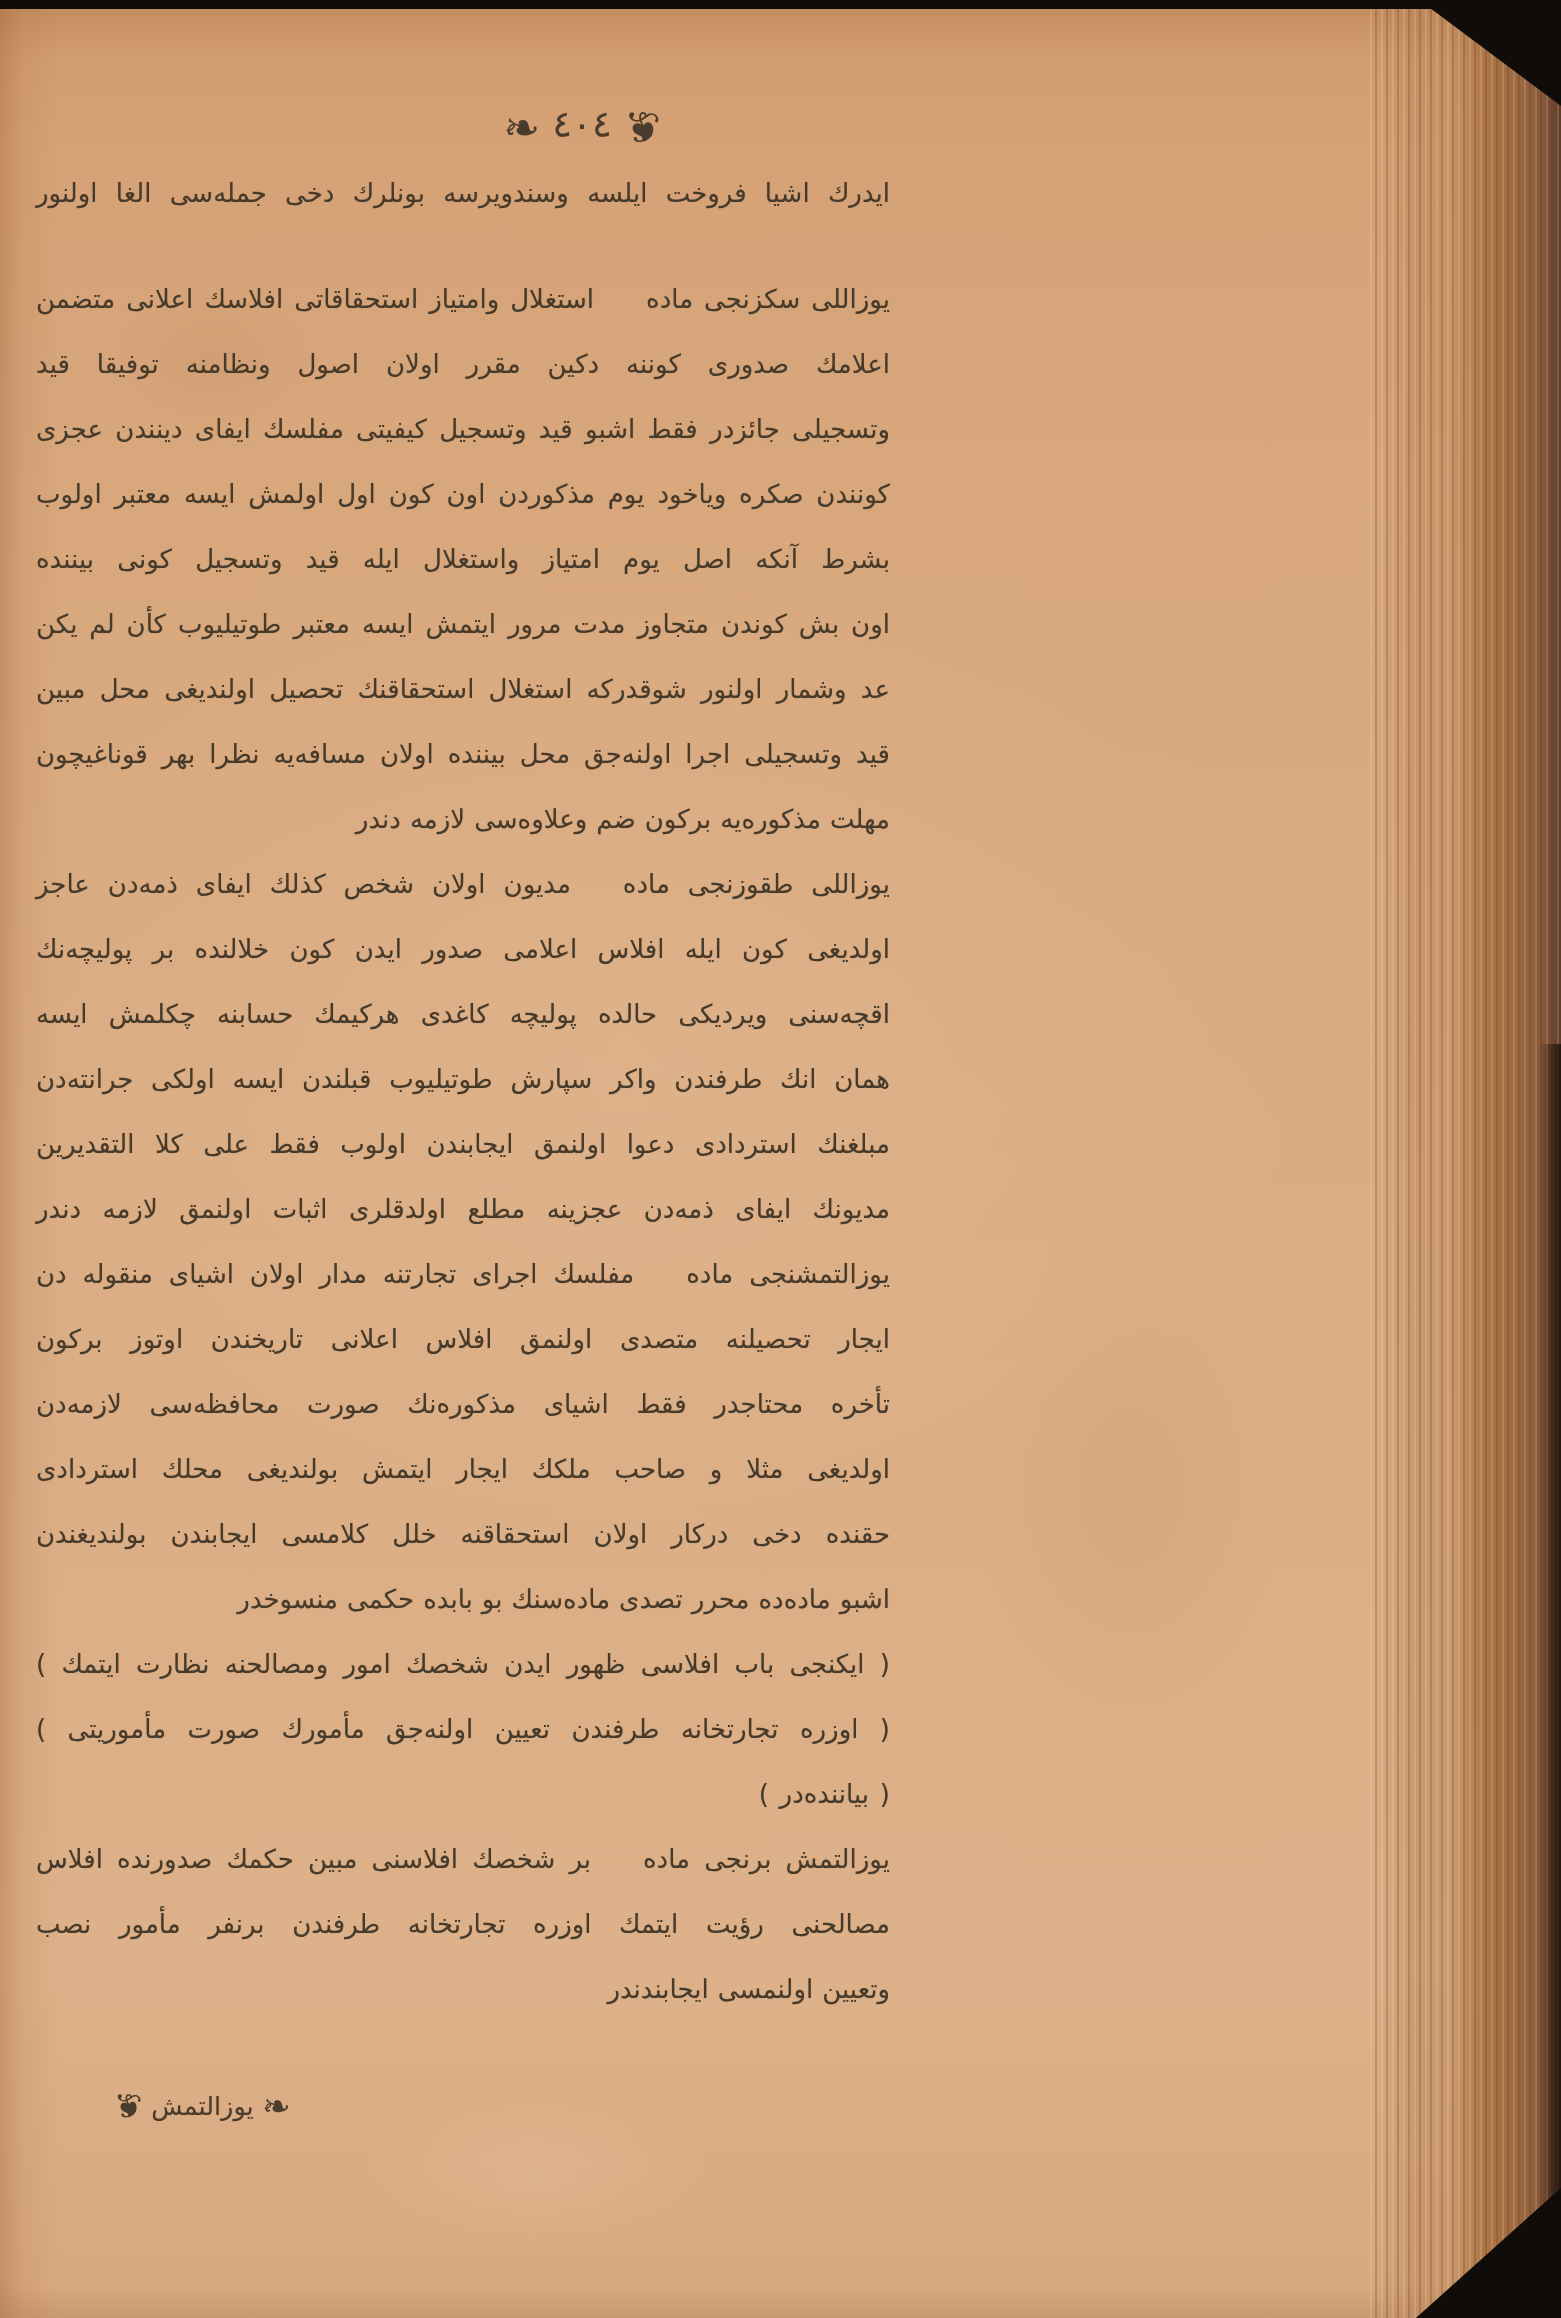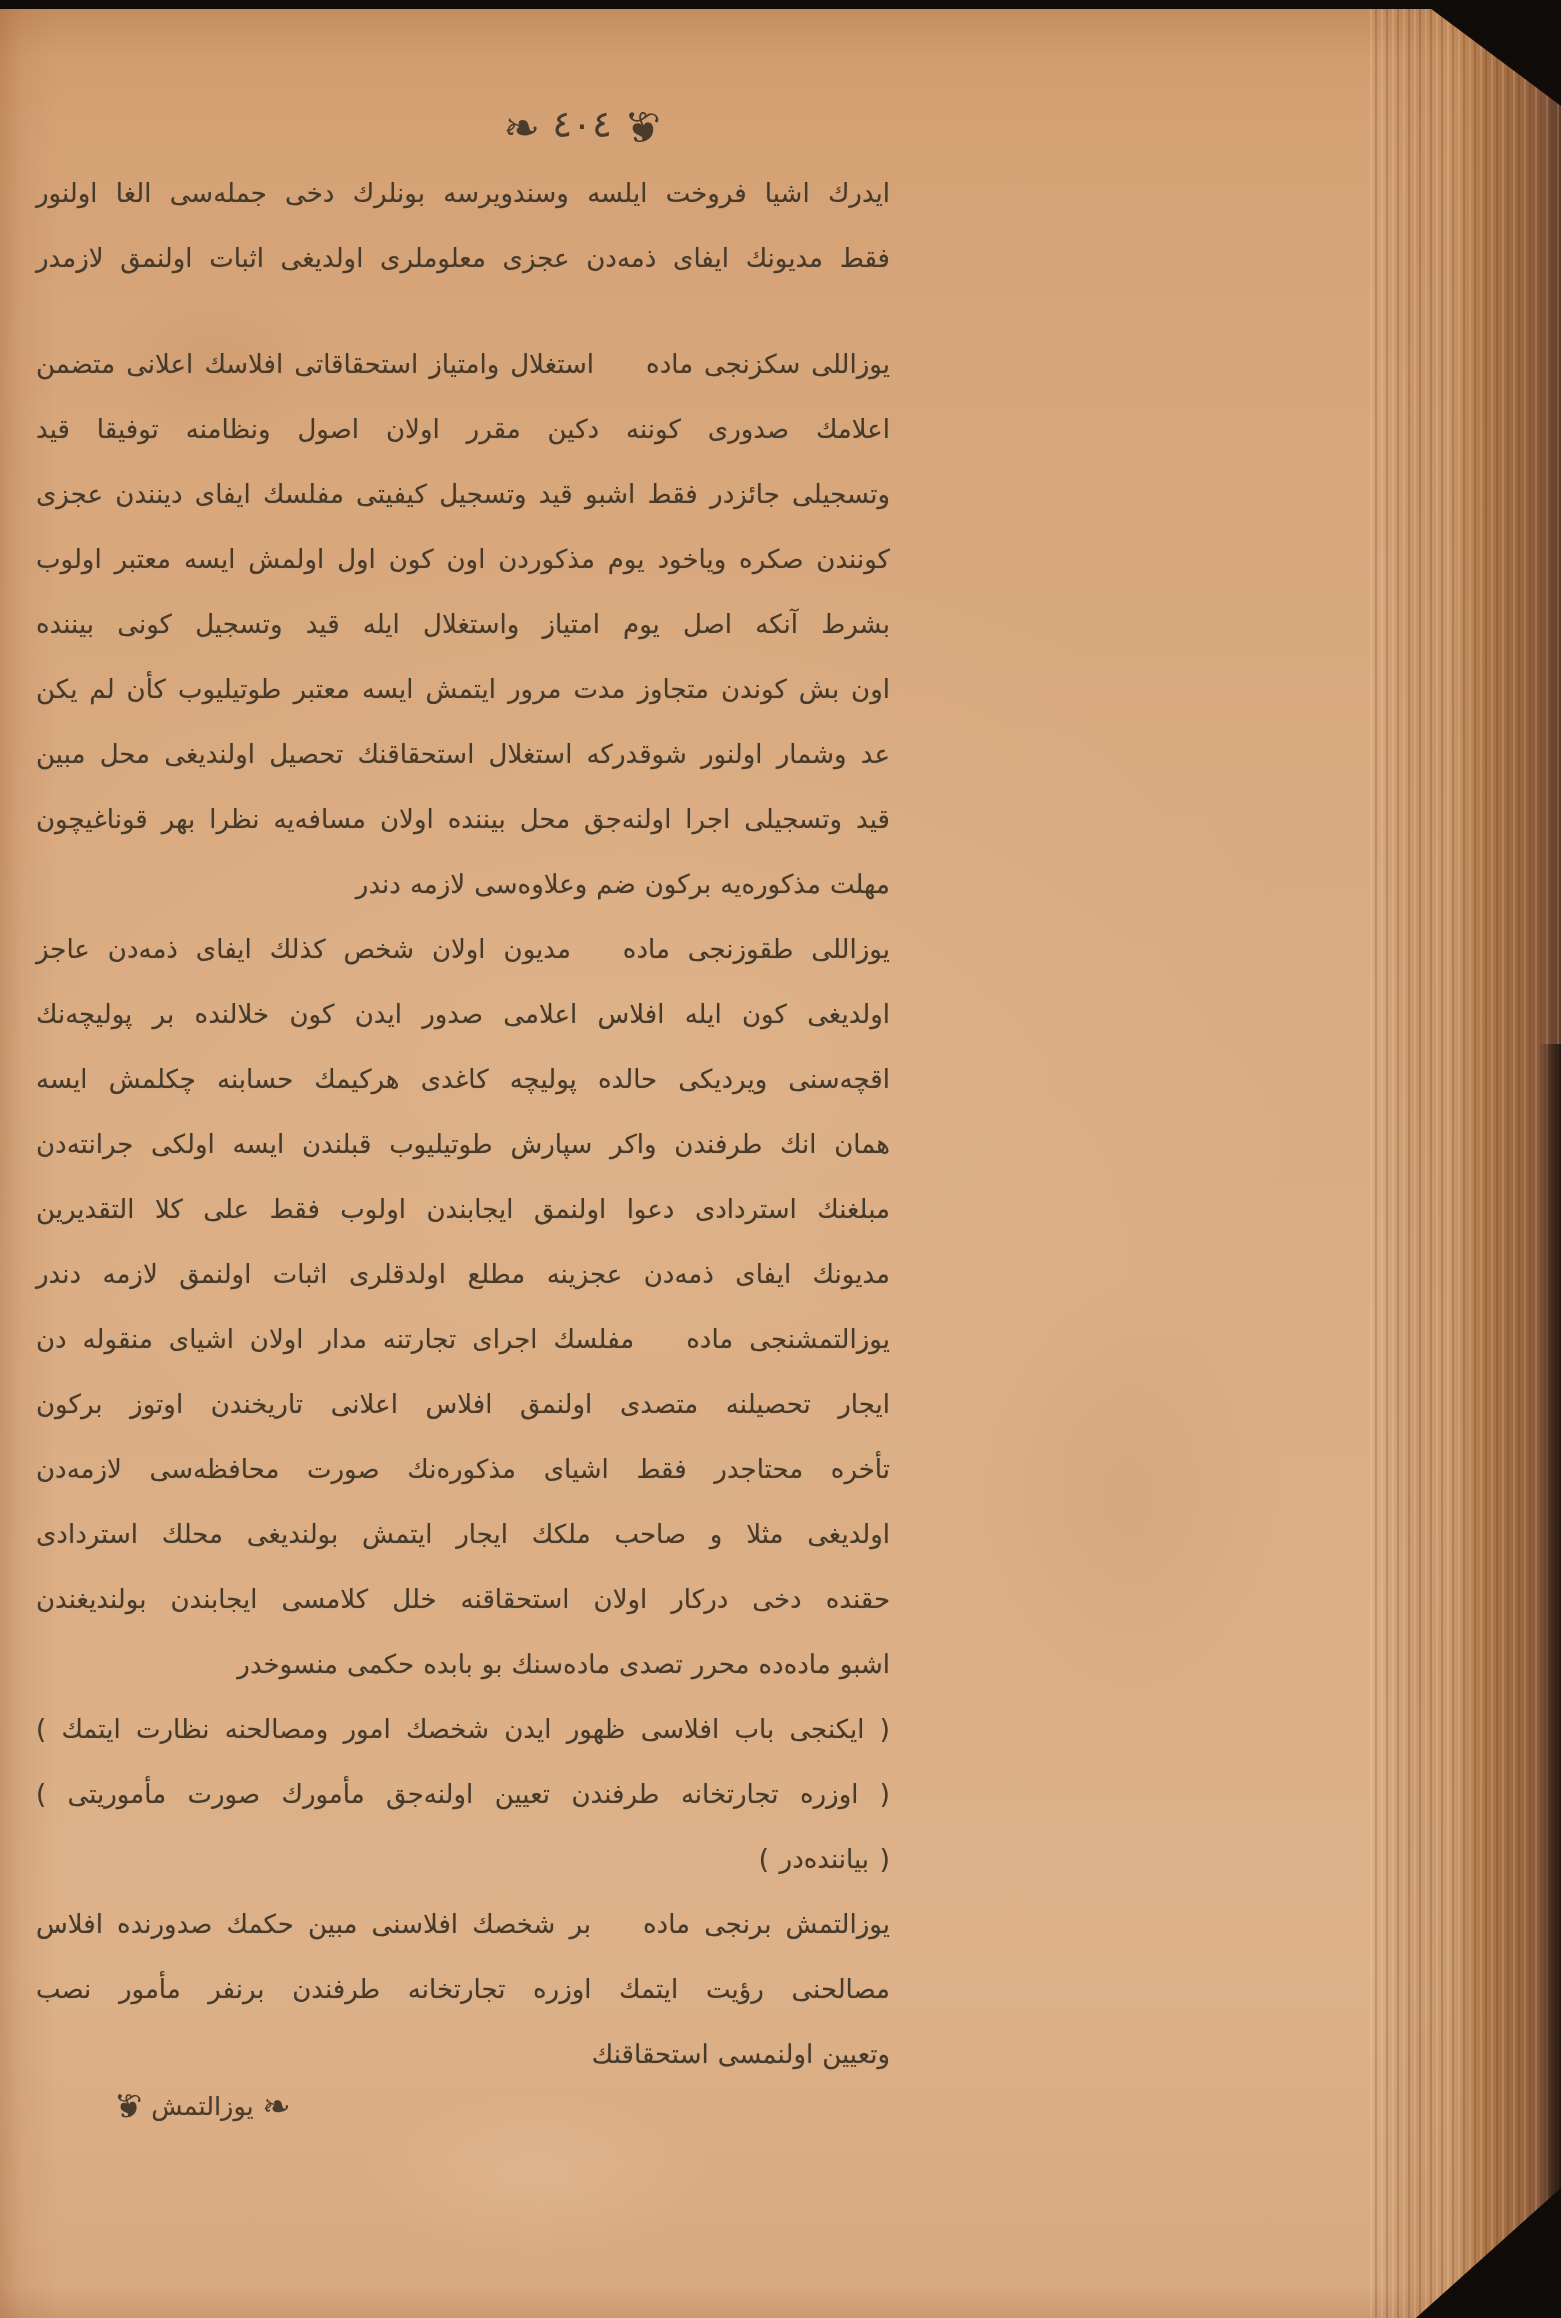--- a/index.html
+++ b/index.html
@@ -102,21 +102,20 @@
   </div>
 
   <div class="pagenum">
     <span class="fleuron">❧</span>
     <span class="digits">٤٠٤</span>
     <span class="fleuron flip">❦</span>
   </div>
 
   <div class="text-col">
     <div class="line justify">ايدرك اشيا فروخت ايلسه وسندويرسه بونلرك دخى جمله‌سى الغا اولنور</div>
-    <div class="line justify">فقط مديونك ايفاى ذمه‌دن عجزى معلوملرى اولديغى اثبات اولنمق لازمدر</div>
     <div class="line justify art-gap mt-para">يوزاللى سكزنجى ماده  استغلال وامتياز استحقاقاتى افلاسك اعلانى متضمن</div>
     <div class="line justify">اعلامك صدورى كوننه دكين مقرر اولان اصول ونظامنه توفيقا قيد</div>
     <div class="line justify">وتسجيلى جائزدر فقط اشبو قيد وتسجيل كيفيتى مفلسك ايفاى دينندن عجزى</div>
     <div class="line justify">كونندن صكره وياخود يوم مذكوردن اون كون اول اولمش ايسه معتبر اولوب</div>
     <div class="line justify">بشرط آنكه اصل يوم امتياز واستغلال ايله قيد وتسجيل كونى بيننده</div>
     <div class="line justify">اون بش كوندن متجاوز مدت مرور ايتمش ايسه معتبر طوتيليوب كأن لم يكن</div>
     <div class="line justify">عد وشمار اولنور شوقدركه استغلال استحقاقنك تحصيل اولنديغى محل مبين</div>
     <div class="line justify">قيد وتسجيلى اجرا اولنه‌جق محل بيننده اولان مسافه‌يه نظرا بهر قوناغيچون</div>
     <div class="line endline">مهلت مذكوره‌يه بركون ضم وعلاوه‌سى لازمه دندر</div>
     <div class="line justify art-gap">يوزاللى طقوزنجى ماده  مديون اولان شخص كذلك ايفاى ذمه‌دن عاجز</div>
@@ -129,21 +128,21 @@
     <div class="line justify">ايجار تحصيلنه متصدى اولنمق افلاس اعلانى تاريخندن اوتوز بركون</div>
     <div class="line justify">تأخره محتاجدر فقط اشياى مذكوره‌نك صورت محافظه‌سى لازمه‌دن</div>
     <div class="line justify">اولديغى مثلا و صاحب ملكك ايجار ايتمش بولنديغى محلك استردادى</div>
     <div class="line justify">حقنده دخى دركار اولان استحقاقنه خلل كلامسى ايجابندن بولنديغندن</div>
     <div class="line endline">اشبو ماده‌ده محرر تصدى ماده‌سنك بو بابده حكمى منسوخدر</div>
     <div class="line justify">( ايكنجى باب افلاسى ظهور ايدن شخصك امور ومصالحنه نظارت ايتمك )</div>
     <div class="line justify">( اوزره تجارتخانه طرفندن تعيين اولنه‌جق مأمورك صورت مأموريتى )</div>
     <div class="line center">( بياننده‌در )</div>
     <div class="line justify art-gap">يوزالتمش برنجى ماده  بر شخصك افلاسنى مبين حكمك صدورنده افلاس</div>
     <div class="line justify">مصالحنى رؤيت ايتمك اوزره تجارتخانه طرفندن برنفر مأمور نصب</div>
-    <div class="line endline">وتعيين اولنمسى استحقاقنك</div>
+    <div class="line endline">وتعيين اولنمسى ايجابندندر</div>
   </div>
 
   <div class="catchword">
     <span class="fleuron">❧</span>
     <span>يوزالتمش</span>
     <span class="fleuron flip">❦</span>
   </div>
 
   <div class="fore-edge">
     <div class="edge-base"></div>

